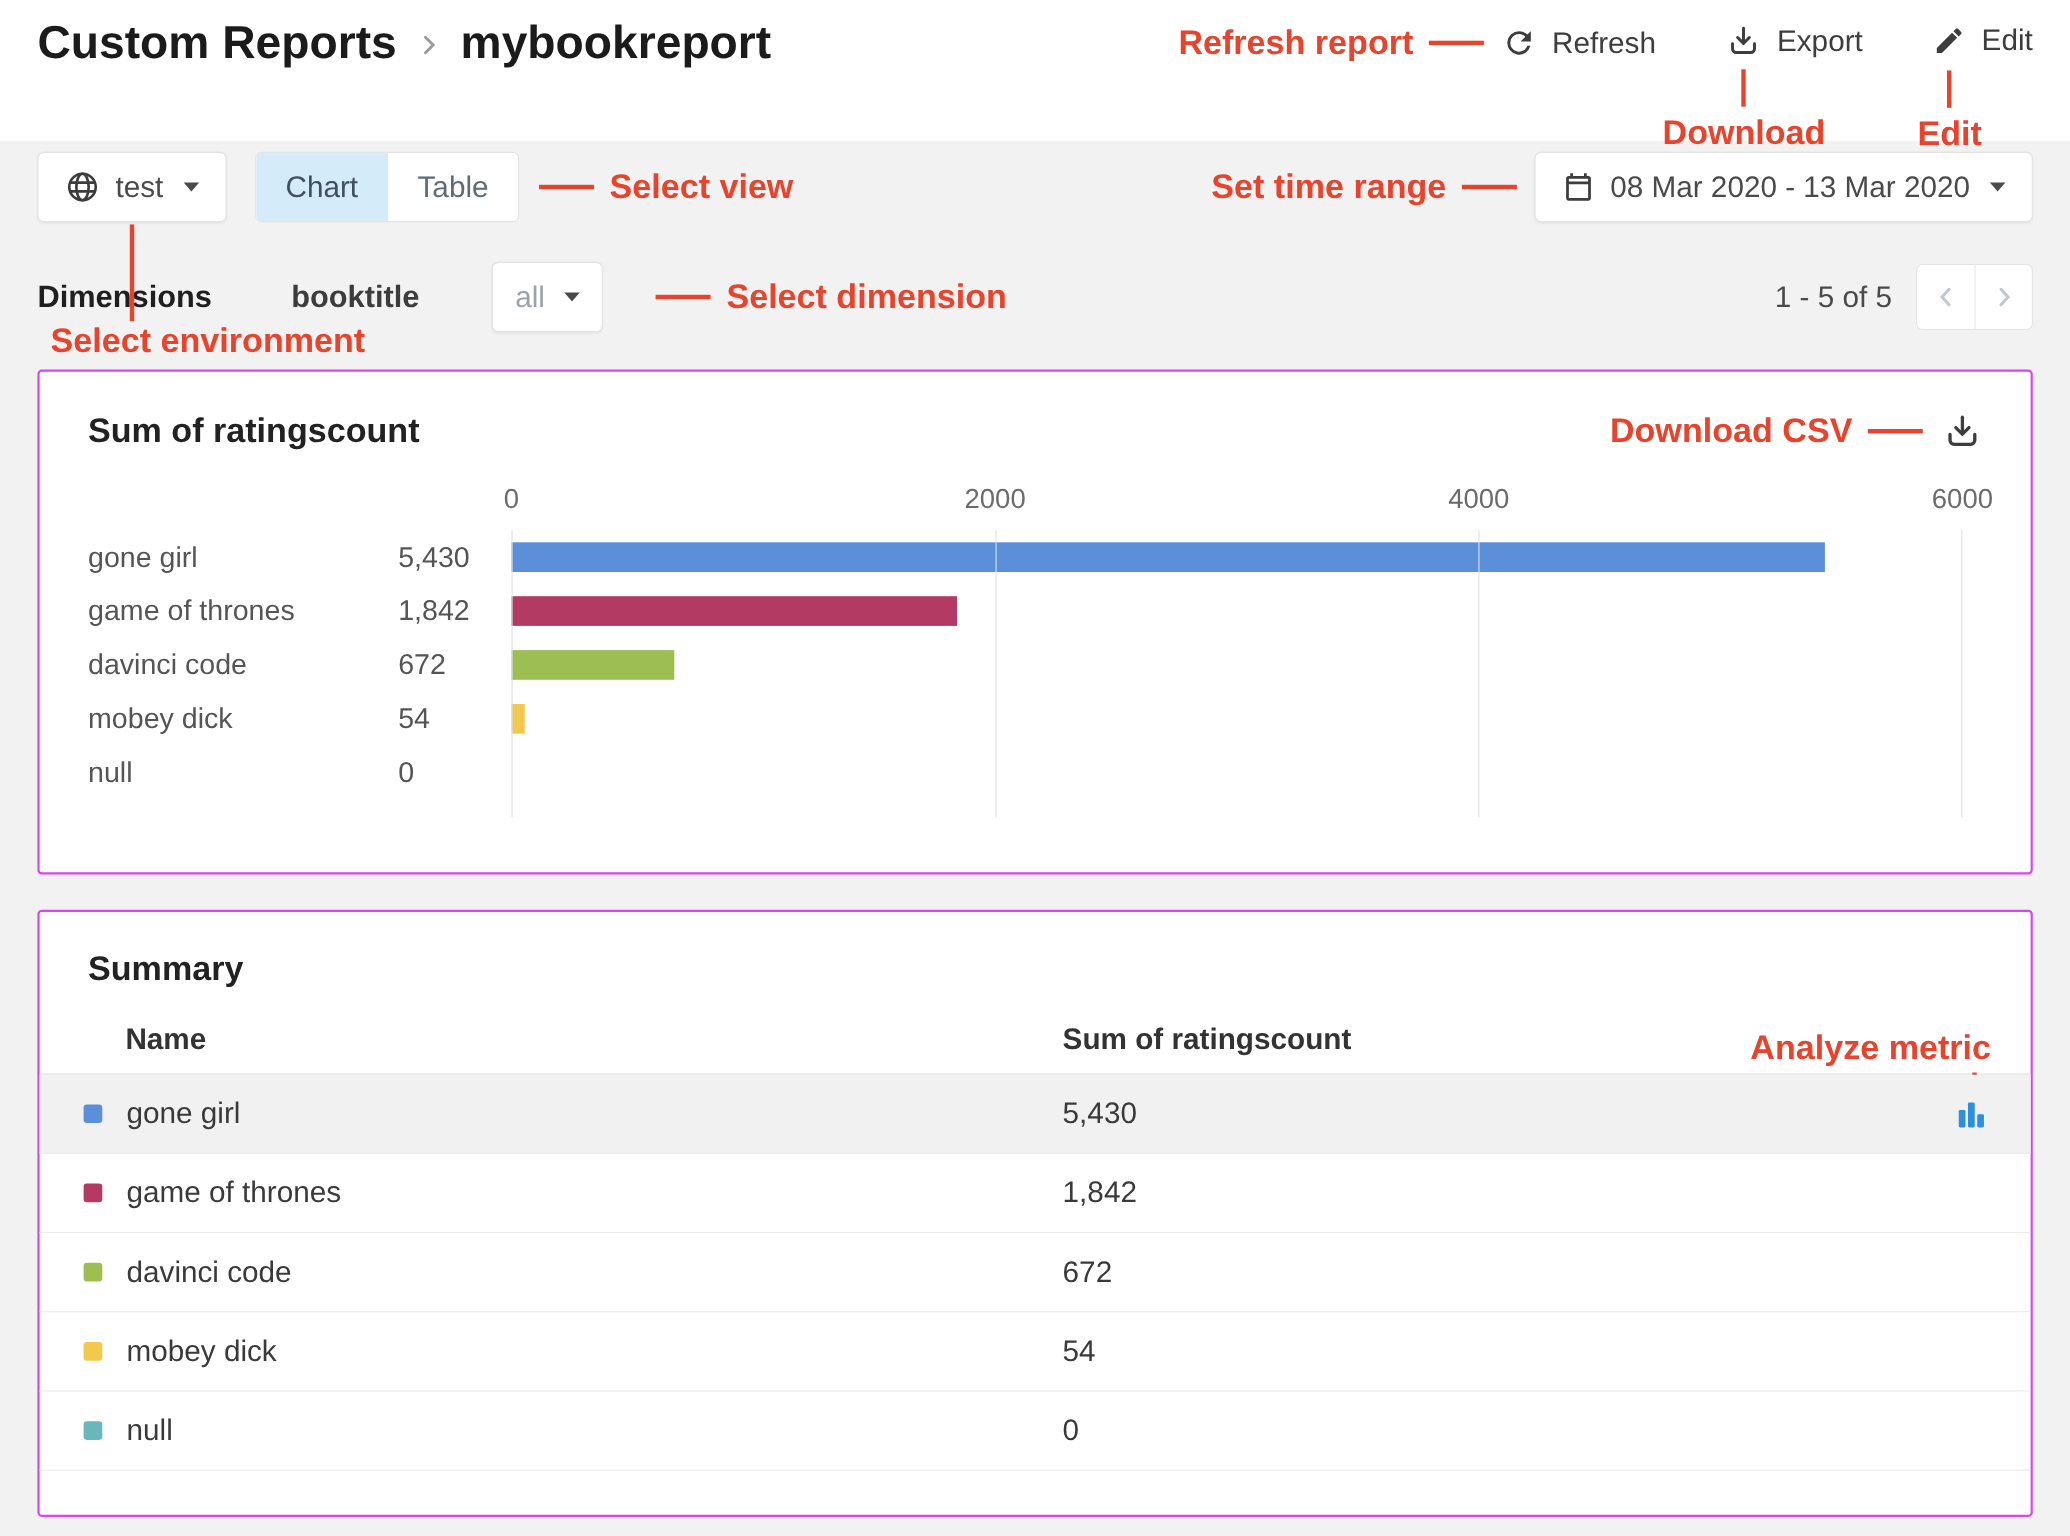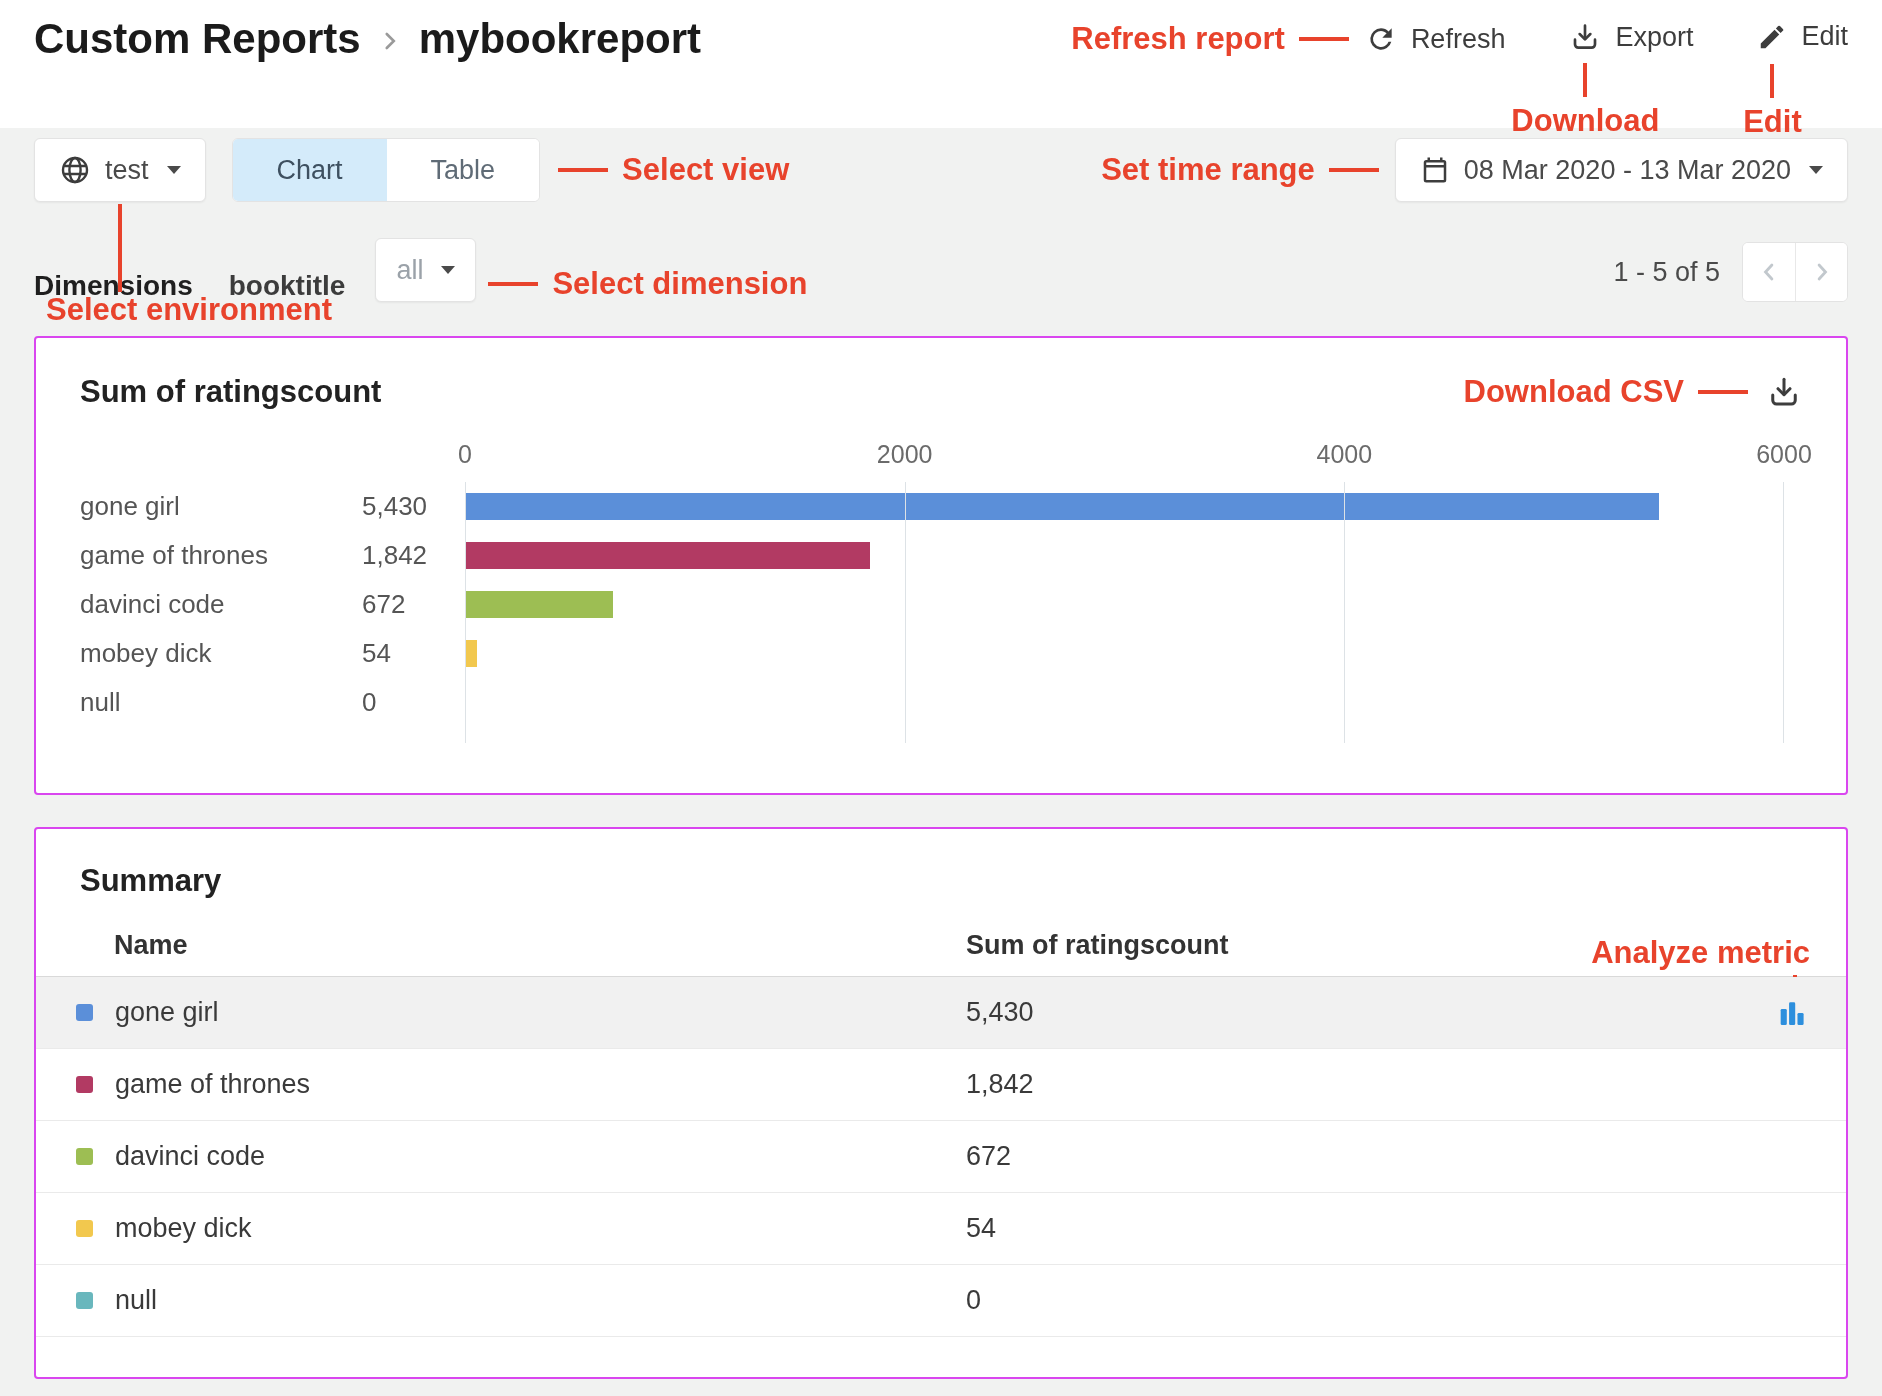--- a/index.html
+++ b/index.html
@@ -30,27 +30,27 @@
   .callout-vline { position:absolute; left:50%; transform:translateX(-50%); top:42px; width:4px; height:34px; background:var(--ann); }
   .callout-below { position:absolute; top:82px; left:50%; transform:translateX(-50%); color:var(--ann); font-weight:bold; font-size:31px; white-space:nowrap; }
 
   
   .toolbar { display:flex; align-items:center; padding:0 34px; margin-top:10px; }
   .select-card { display:flex; align-items:center; gap:14px; background:#fff; border:1px solid #e3e3e3;
                  border-radius:6px; height:64px; padding:0 24px; font-size:27px; color:#4a4a4a;
                  box-shadow:0 1px 2px rgba(0,0,0,0.05); }
   .caret { width:0; height:0; border-left:7px solid transparent; border-right:7px solid transparent; border-top:8px solid #4a4a4a; margin-left:4px; flex:none; }
   .segmented { display:flex; margin-left:26px; border:1px solid #e3e3e3; border-radius:6px; overflow:hidden; background:#fff; height:64px; }
-  .seg { border:none; background:#fff; font-size:27px; color:#5f6b76; padding:0 44px; }
+  .seg { border:none; background:#fff; font-size:27px; color:#5f6b76; padding:0 27px; }
   .seg.active { background:#d4ebfa; color:#3e5060; }
   .toolbar .callout-row { margin-left:18px; }
   .toolbar-right { margin-left:auto; display:flex; align-items:center; gap:16px; }
 
   
-  .dims-row { display:flex; align-items:flex-end; padding:0 34px; margin-top:36px; height:64px; }
+  .dims-row { display:flex; align-items:center; padding:0 34px; margin-top:36px; height:64px;gap:36px; }
   .dims-label { font-size:28px; font-weight:bold; color:#1f1f1f; }
   .dim-name { font-size:28px; font-weight:600; color:#3c3c3c; margin-left:36px; }
   .select-card.small { margin-left:30px; padding:0 20px; }
   .muted { color:#9ba2a9; }
   .dims-row .callout-row { margin-left:12px; }
   .dims-right { margin-left:auto; display:flex; align-items:center; gap:22px; }
   .pag-text { font-size:27px; color:#4a4a4a; }
   .pager { display:flex; background:#fff; border:1px solid #e3e3e3; border-radius:6px; overflow:hidden; height:60px; }
   .pager button { width:52px; border:none; background:#fff; display:flex; align-items:center; justify-content:center; }
   .pager button + button { border-left:1px solid #e8e8e8; }

